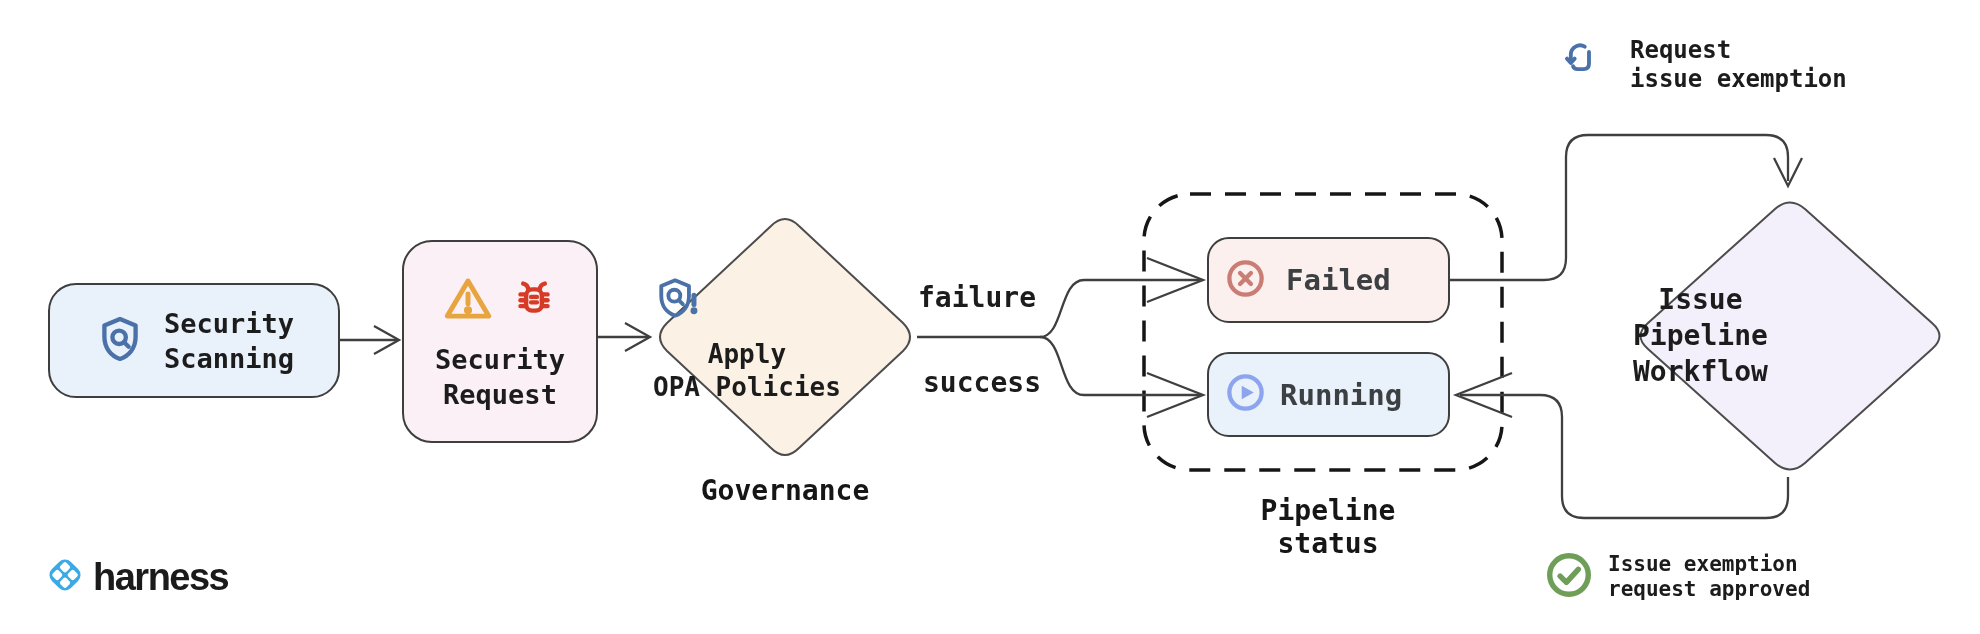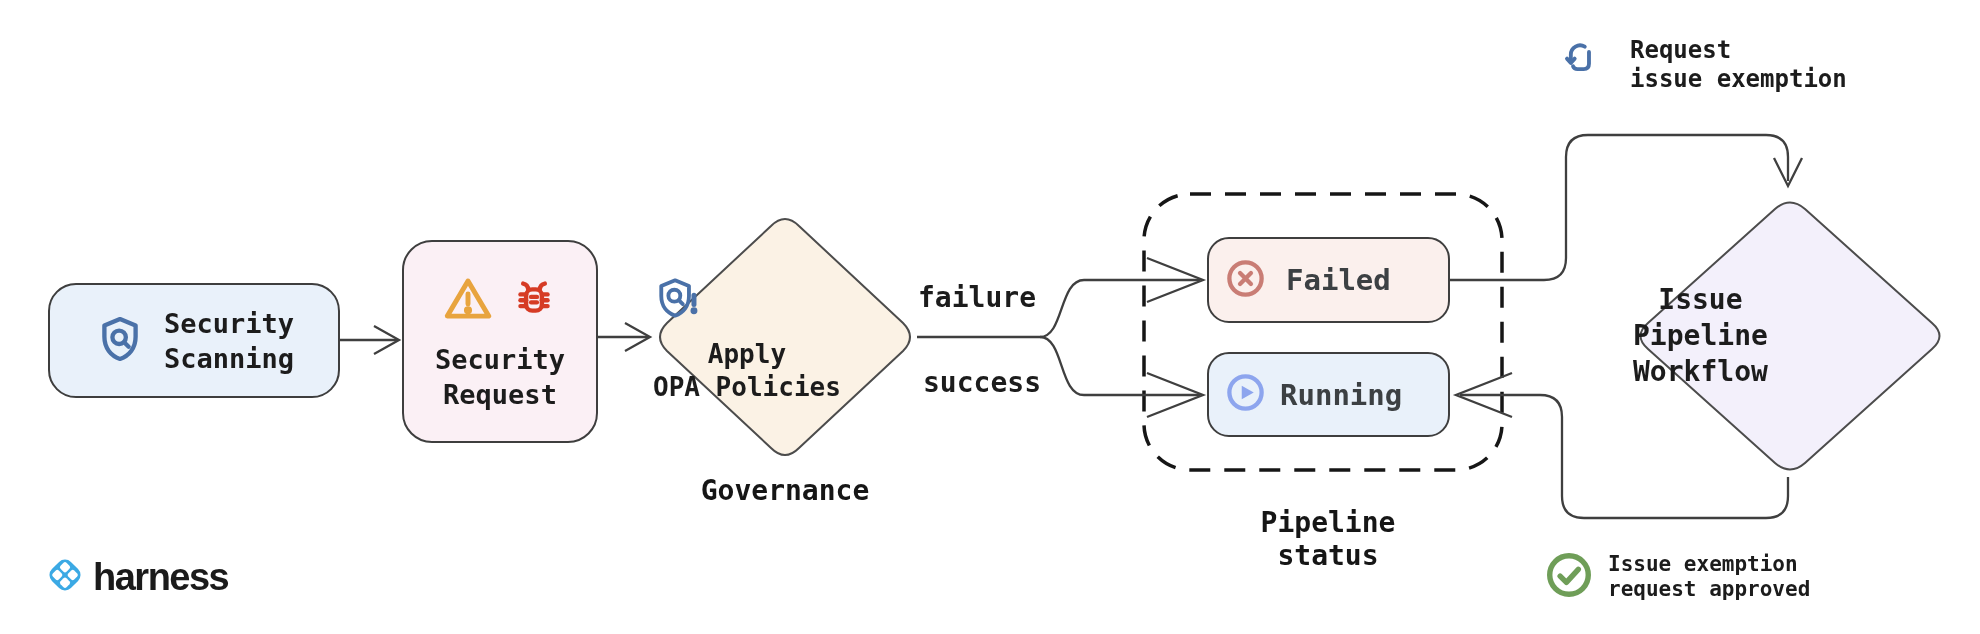--- a/index.html
+++ b/index.html
@@ -26,21 +26,21 @@
   .dcontent{position:absolute;display:flex;flex-direction:column;align-items:flex-start;
             justify-content:center;text-align:center;}
   #d-opa{left:653px;top:212px;width:264px;height:250px;gap:8px;}
   #d-opa .lbl{font-size:26px;line-height:33px;}
   #d-exem{left:1633px;top:196px;width:314px;height:280px;}
   #d-exem .lbl{font-size:28px;line-height:36px;}
 
   
   .caption{position:absolute;font-weight:700;text-align:center;color:#161616;}
   #cap-governance{left:660px;top:474px;width:250px;font-size:28px;}
-  #cap-pipeline{left:1202px;top:494px;width:252px;font-size:28px;margin-top:12px;}
+  #cap-pipeline{left:1202px;top:494px;width:252px;font-size:28px;}
   .edge-label{position:absolute;font-weight:700;font-size:28px;width:124px;text-align:center;}
   #el-failure{left:915px;top:281px;}
   #el-success{left:920px;top:366px;}
 
   
   #n-failed{left:1207px;top:237px;width:243px;height:86px;border-radius:22px;
             background:#fbf0ed;justify-content:flex-start;padding-left:14px;gap:18px;}
   #n-running{left:1207px;top:352px;width:243px;height:85px;border-radius:22px;
              background:#e9f1fa;justify-content:flex-start;padding-left:14px;gap:12px;}
   #n-failed .lbl,#n-running .lbl{font-size:29px;color:#3c4043;}

